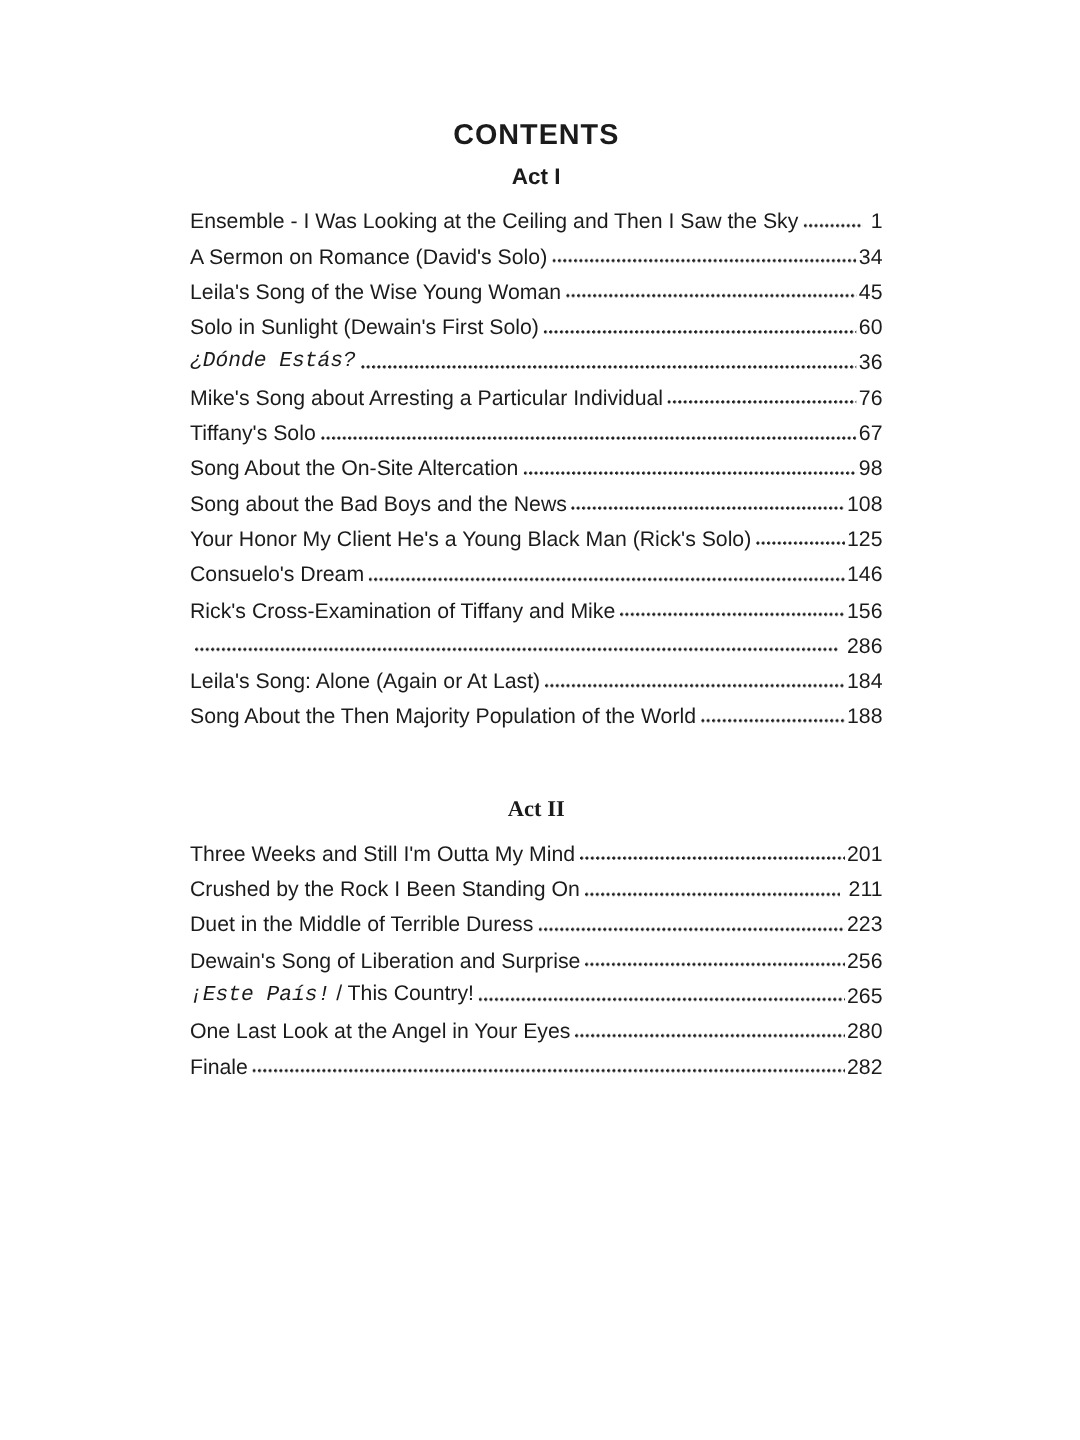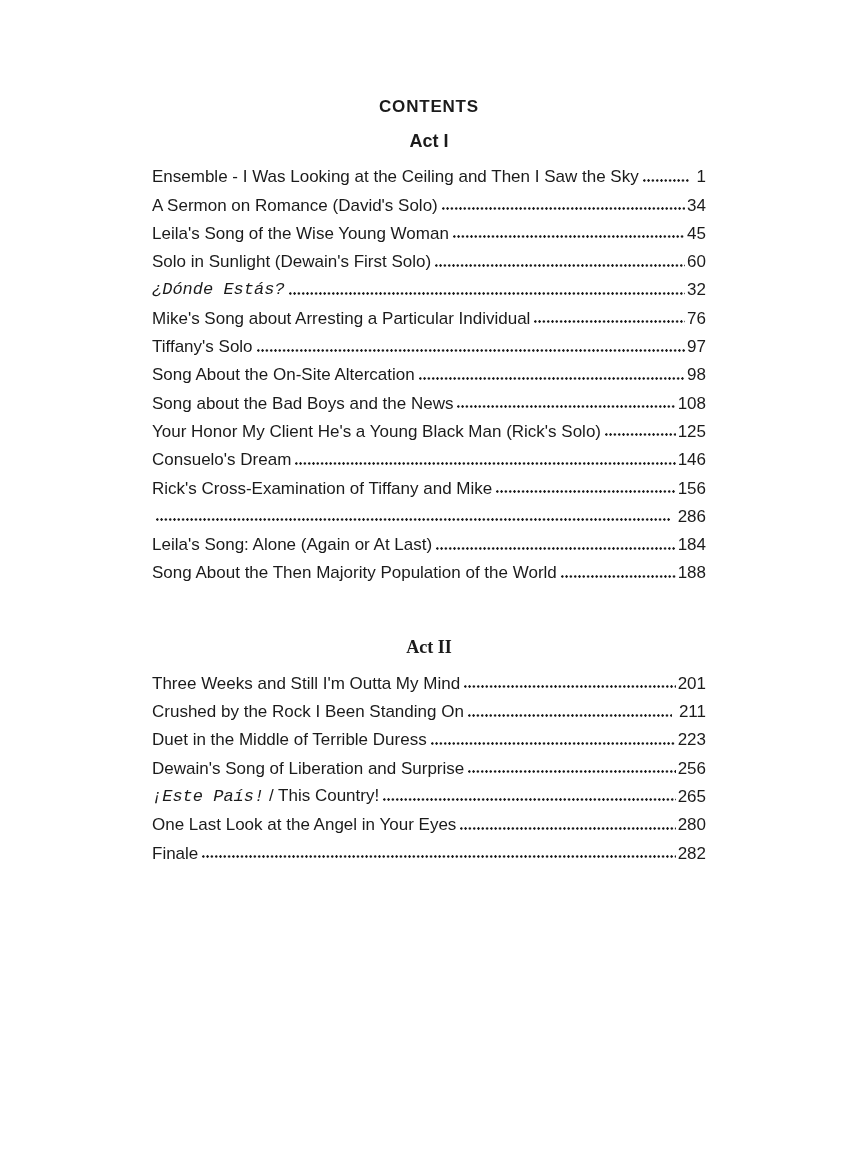--- a/index.html
+++ b/index.html
@@ -18,21 +18,21 @@
   }
   .content {
     position: absolute;
     left: 152px;
     top: 98px;
     width: 554px;
   }
   .contents-title {
     margin: 0;
     text-align: center;
-    font-size: 17px;
+    font-size: 23px;
     line-height: 18px;
     font-weight: bold;
     letter-spacing: 0.8px;
   }
   .act-heading {
     margin: 17px 0 0 0;
     text-align: center;
     font-size: 18px;
     line-height: 16px;
     font-weight: bold;
@@ -104,33 +104,33 @@
 
   <div class="entry">
     <span class="entry-title"><span>Solo in Sunlight (Dewain's First Solo)</span></span>
     <span class="leader"></span>
     <span class="entry-page">60</span>
   </div>
 
   <div class="entry">
     <span class="entry-title"><span class="it">¿Dónde Estás?</span></span>
     <span class="leader"></span>
-    <span class="entry-page">32</span>
+    <span class="entry-page">36</span>
   </div>
 
   <div class="entry">
     <span class="entry-title"><span>Mike's Song about Arresting a Particular Individual</span></span>
     <span class="leader"></span>
     <span class="entry-page">76</span>
   </div>
 
   <div class="entry">
     <span class="entry-title"><span>Tiffany's Solo</span></span>
     <span class="leader"></span>
-    <span class="entry-page">97</span>
+    <span class="entry-page">67</span>
   </div>
 
   <div class="entry">
     <span class="entry-title"><span>Song About the On-Site Altercation</span></span>
     <span class="leader"></span>
     <span class="entry-page">98</span>
   </div>
 
   <div class="entry">
     <span class="entry-title"><span>Song about the Bad Boys and the News</span></span>

